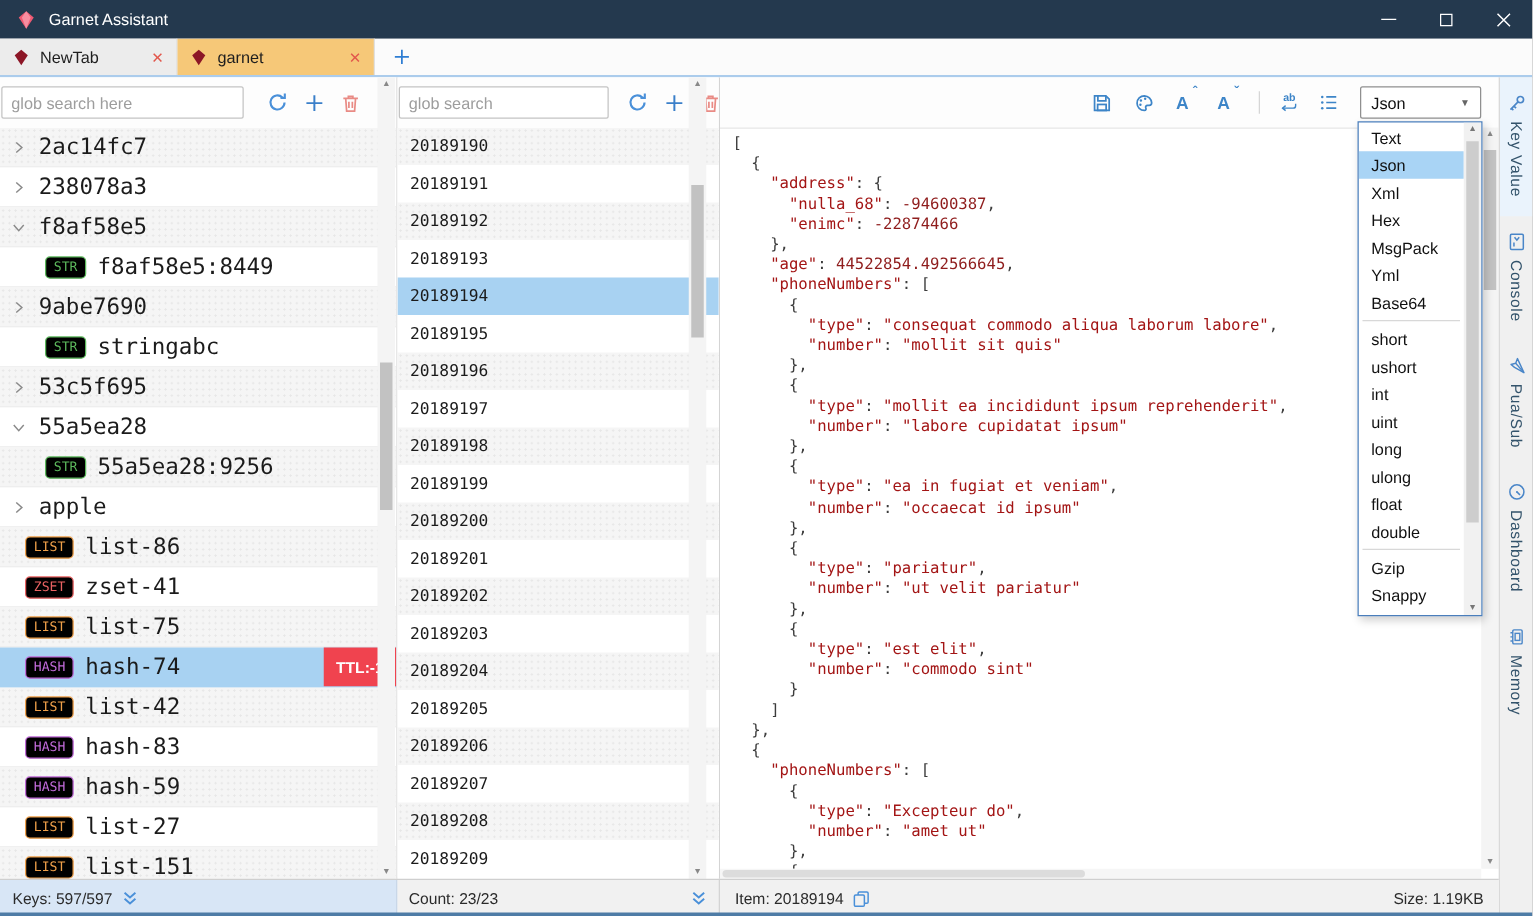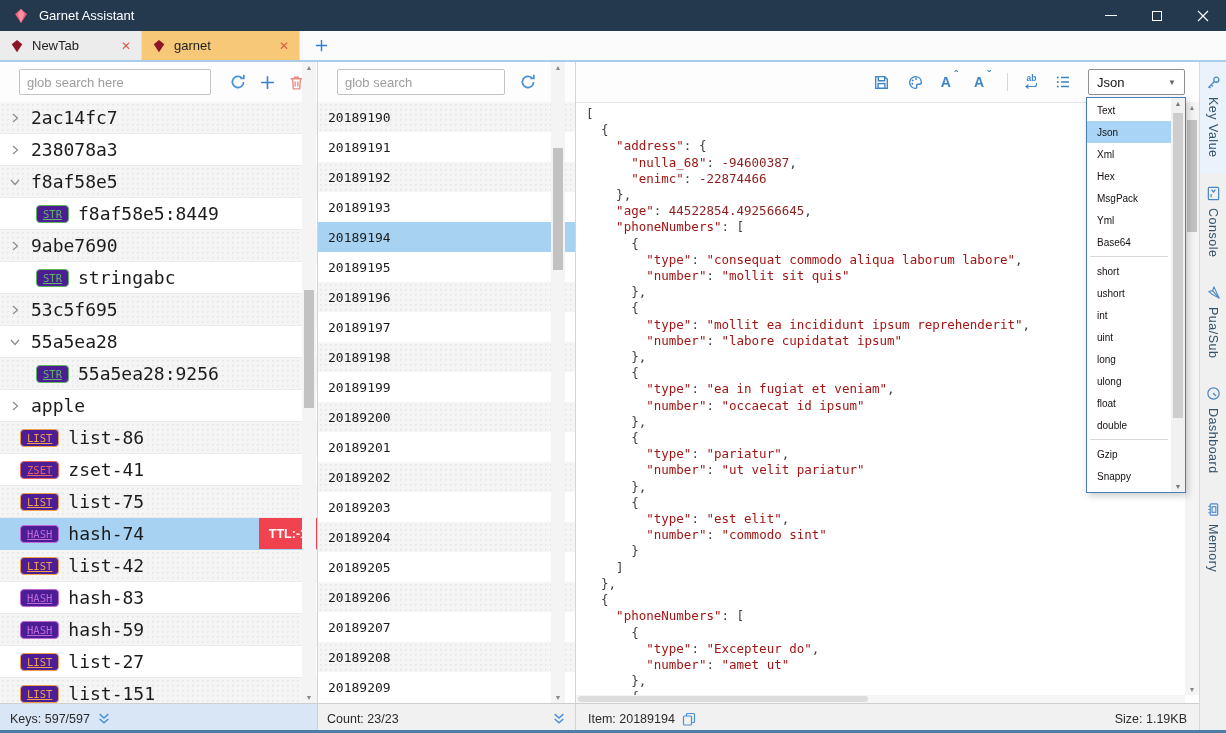--- a/index.html
+++ b/index.html
@@ -22,35 +22,35 @@
   .tab-label { font-size:13px; color:#1e1e1e; flex:1; }
   .tab-close { color:#e2574c; font-size:12px; }
   .tab-add { width:42px; display:flex; align-items:center; justify-content:center; }
 
   
   .main { position:absolute; top:62px; left:0; right:27px; height:641px; display:flex; background:#fff; }
   .panel-left { width:318px; border-right:1px solid #d4d4d4; position:relative; }
   .panel-mid  { width:258px; border-right:1px solid #d4d4d4; position:relative; }
   .panel-editor { flex:1; position:relative; }
 
-  .searchrow { height:40px; display:flex; align-items:center; padding:0 19px; gap:12px; background:#fdfdfd; }
+  .searchrow { height:40px; display:flex; align-items:center; padding:0 1px; gap:12px; background:#fdfdfd; }
   .search-input { height:26px; border:1px solid #c3c3c3; border-radius:2px; padding:0 7px; font-size:13px; color:#333; }
   .search-input::placeholder { color:#9d9d9d; }
   .inp-l { width:202px; margin-right:6px; }
   .inp-m { width:168px; margin-right:2px; }
   .icon-btn { display:flex; align-items:center; }
 
   
   .klist { position:absolute; top:40px; left:0; right:0; bottom:0; overflow:hidden; background:#fff; }
   .krow { height:32px; border-bottom:1px solid #ebebeb; display:flex; align-items:center; position:relative; background:#fff; }
   .krow.stripe { background-color:#f5f5f5; background-image:radial-gradient(#e7e7e7 1px, transparent 1px); background-size:5px 5px; }
   .krow.sel { background:#a8d2f2 !important; background-image:none !important; border-bottom-color:#a8d2f2; }
   .kchev { width:12px; margin-left:10px; display:flex; color:#7a7a7a; }
   .klabel { font-family:"DejaVu Sans Mono",monospace; font-size:18px; color:#1b1b1b; margin-left:9px; }
-  .badge { font-family:"DejaVu Sans Mono",monospace; font-size:10.5px; border:1px solid; border-radius:4px; padding:2px 6px; background:#4c1d95;text-decoration:underline; }
+  .badge { font-family:"DejaVu Sans Mono",monospace; font-size:10.5px; border:1px solid; border-radius:4px; padding:2px 6px; background:#000000; }
   .b-str  { color:#5cb85c; border-color:#5cb85c; }
   .b-list { color:#f0a04a; border-color:#f0a04a; }
   .b-zset { color:#e96262; border-color:#e96262; }
   .b-hash { color:#c06ad8; border-color:#c06ad8; }
   .ttl { position:absolute; right:0; top:0; bottom:0; background:#f0434f; color:#fff; font-size:12.5px; font-weight:bold; display:flex; align-items:center; padding:0 10px; }
 
   
   .sbar { position:absolute; width:14px; background:#f4f4f4; z-index:5; }
   .sbar .arr { position:absolute; left:0; right:0; text-align:center; font-size:7px; color:#888; }
   .sbar .arr.up { top:2px; } .sbar .arr.dn { bottom:2px; }
@@ -77,21 +77,21 @@
   .fmt-select { width:97px; height:26px; border:1px solid #8f8f8f; border-radius:2px; background:#fff; display:flex; align-items:center; padding:0 8px; font-size:13px; color:#111; }
   .fmt-caret { margin-left:auto; font-size:8px; color:#666; }
   .editor { position:absolute; top:40px; left:0; right:14px; bottom:8px; background:#fff; border-top:1px solid #e6e6e6; overflow:hidden; padding:3px 0 0 10px; }
   .code-line { font-family:"DejaVu Sans Mono",monospace; font-size:12.5px; line-height:16.2px; white-space:pre; color:#3c3c3c; }
   .tok-str { color:#a31515; }
   .tok-num { color:#8f1d1d; }
 
   
   .dropdown { position:absolute; left:1086px; top:97px; width:100px; height:396px; background:#fff; border:1px solid #4a7ebb; box-shadow:2px 3px 7px rgba(0,0,0,.2); z-index:50; overflow:hidden; }
   .dd-list { position:absolute; left:0; top:1px; right:14px; }
-  .dd-item { height:22px; display:flex; align-items:center; padding-left:10px; font-size:10px; color:#111; }
+  .dd-item { height:22px; display:flex; align-items:center; padding-left:10px; font-size:13px; color:#111; }
   .dd-item.sel { background:#a9d4f5; }
   .dd-sep { height:1px; background:#d8d8d8; margin:3px 3px; }
   .dd-scroll { position:absolute; right:0; top:0; bottom:0; width:14px; background:#f1f1f1; }
   .dd-scroll .arr { position:absolute; left:0; right:0; text-align:center; font-size:7px; color:#777; }
   .dd-thumb { position:absolute; left:2px; width:10px; top:15px; height:305px; background:#cdcdcd; }
 
   
   .right-strip { position:absolute; top:62px; right:0; bottom:0; width:27px; background:#f0f0f0; border-left:1px solid #d9d9d9; display:flex; flex-direction:column; z-index:10; }
   .vtab { display:flex; flex-direction:column; align-items:center; padding:13px 0 15px; gap:7px; }
   .vtab.active { background:#eaf3fc; }

